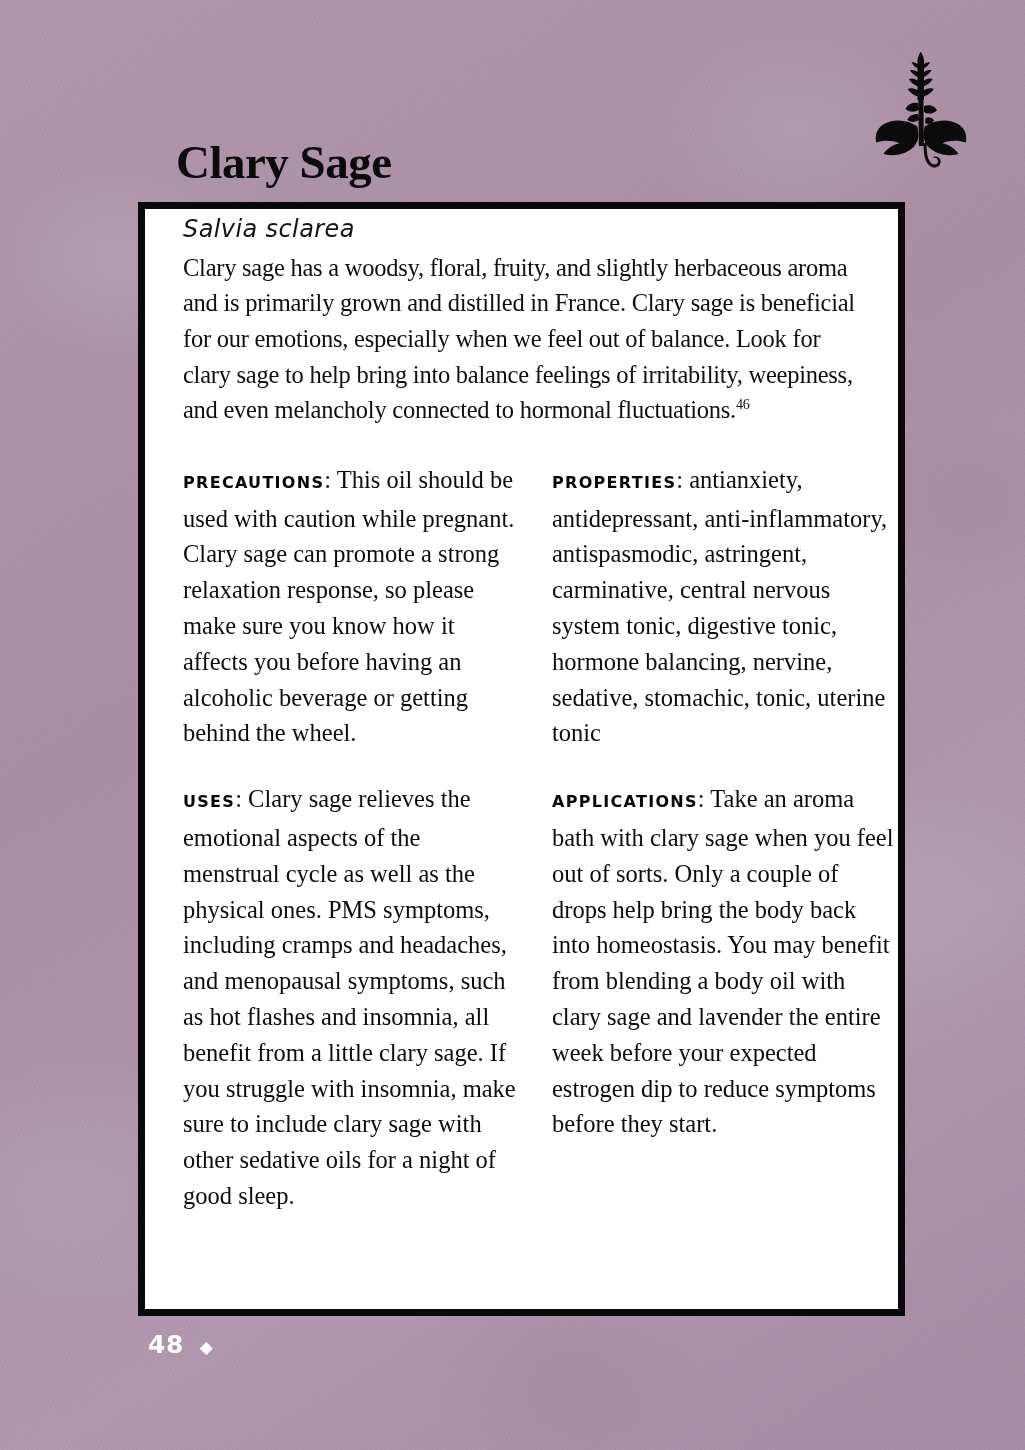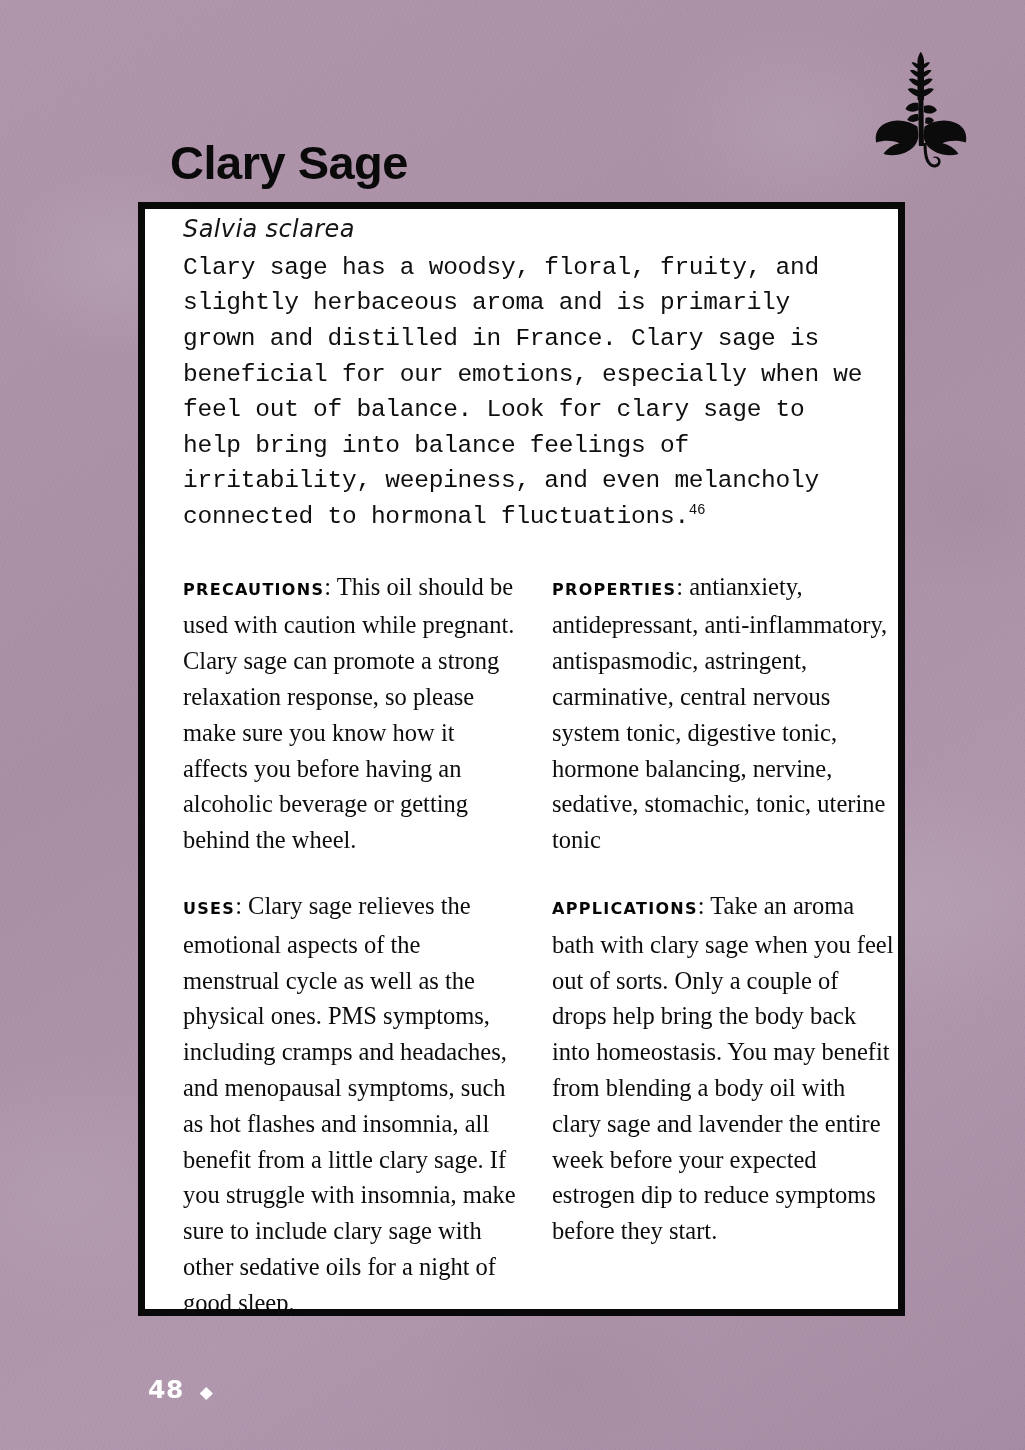--- a/index.html
+++ b/index.html
@@ -47,23 +47,23 @@
     position: absolute;
     left: 862px;
     top: 46px;
     width: 120px;
     height: 128px;
   }
 
   
   #page-title {
     position: absolute;
-    left: 170px;
+    left: 176px;
     top: 108px;
-    font-family: Liberation Sans, sans-serif;
+    font-family: Liberation Serif, serif;
     font-size: 47px;
     font-weight: 600;
     letter-spacing: -0.5px;
     color: #0b0a0b;
     line-height: 1;
     z-index: 4;
     white-space: nowrap;
   }
 
   
@@ -94,21 +94,21 @@
     font-size: 24px;
     font-weight: 300;
     color: #161416;
     letter-spacing: 0.4px;
     margin: 0 0 6px 0;
     line-height: 1.2;
   }
 
   
   #intro-paragraph {
-    font-family: Liberation Mono, monospace;
+    font-family: Liberation Serif, serif;
     font-size: 24.5px;
     font-weight: 300;
     color: #100e10;
     line-height: 35.6px;
     margin: 0;
     width: 682px;
     letter-spacing: -0.25px;
   }
   #intro-paragraph sup {
     font-size: 0.58em;
@@ -147,21 +147,21 @@
     font-weight: bold;
     font-size: 16px;
     letter-spacing: 1.3px;
     color: #070607;
   }
 
   
   #page-footer {
     position: absolute;
     left: 148px;
-    top: 1375px;
+    top: 1330px;
     display: flex;
     align-items: baseline;
     z-index: 3;
   }
   #footer-page-number {
     font-family: "DejaVu Sans", sans-serif;
     font-size: 25px;
     font-weight: 600;
     color: #ffffff;
     letter-spacing: 0.5px;

